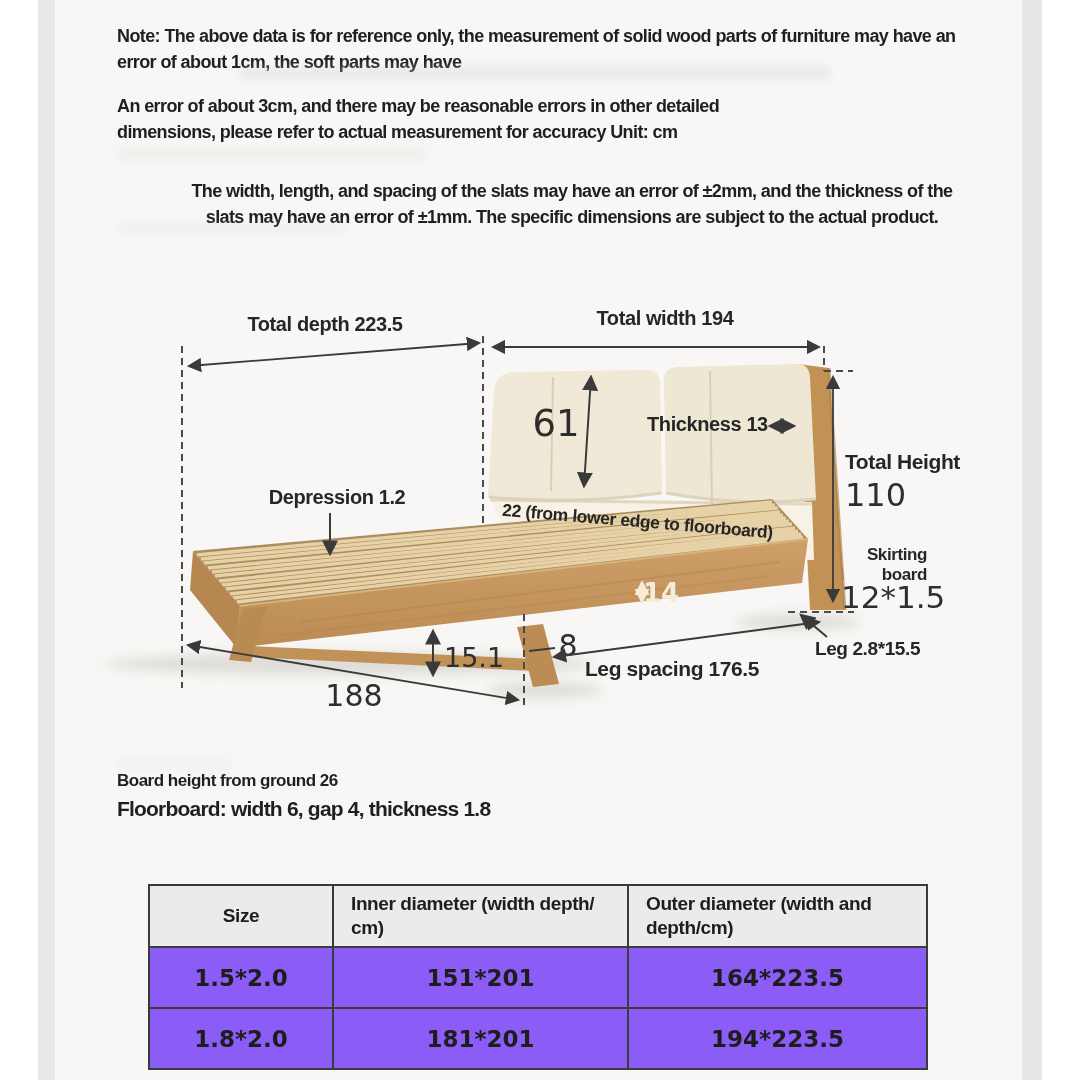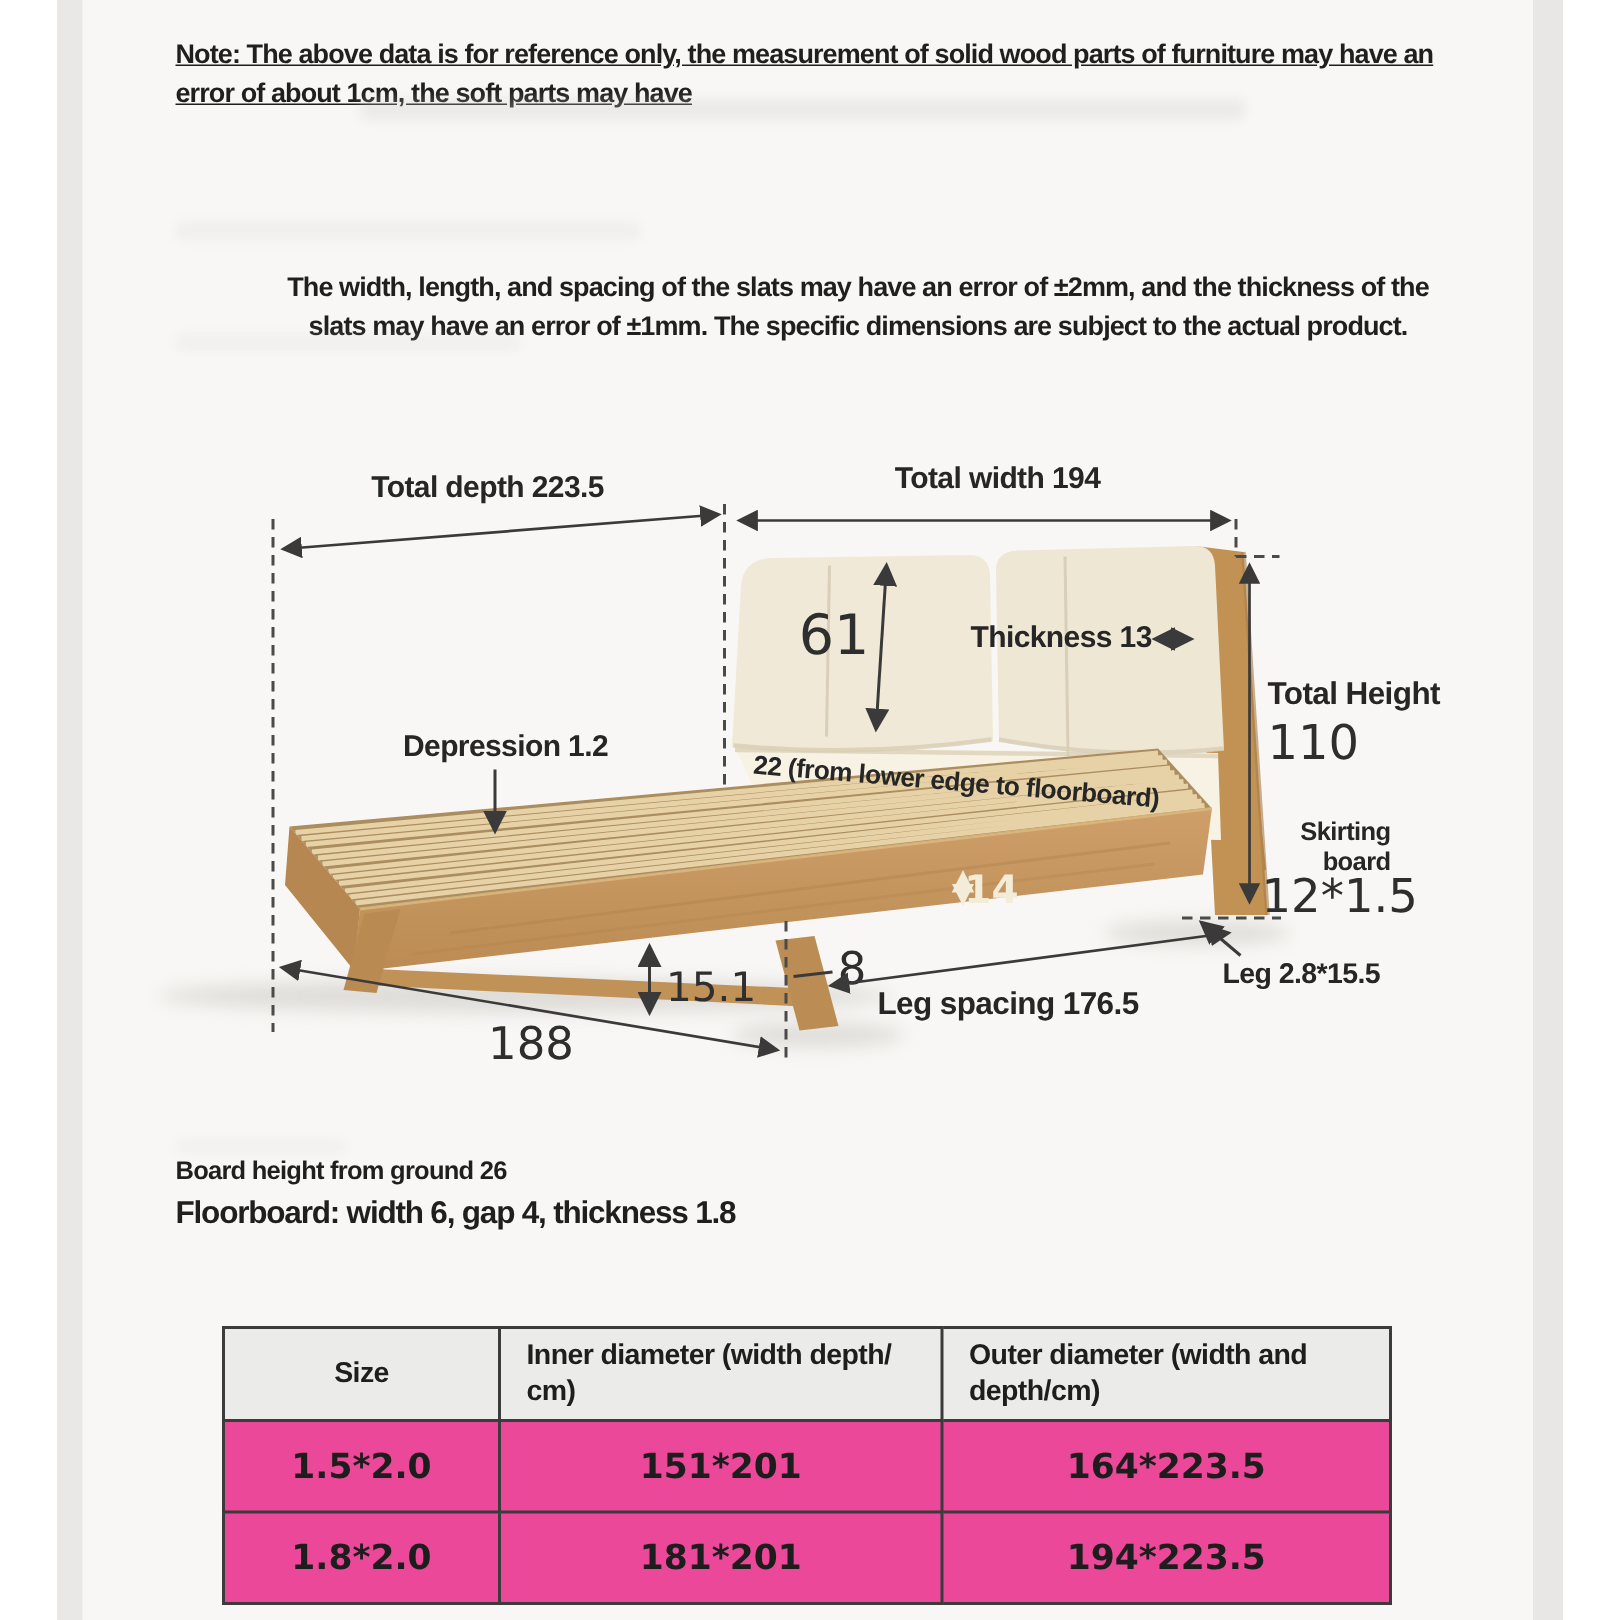--- a/index.html
+++ b/index.html
@@ -4,52 +4,54 @@
 <style>
   html,body{margin:0;padding:0;background:#ffffff;}
   .stage{position:relative;width:1080px;height:1080px;overflow:hidden;background:#ffffff;
          font-family:"Liberation Sans",sans-serif;}
   .content-bg{position:absolute;left:55px;top:0;width:967px;height:1080px;background:#f8f7f5;}
   .strip{position:absolute;top:0;height:1080px;}
   .strip.left{left:38px;width:17px;background:#eae8e6;}
   .strip.right{left:1022px;width:20px;background:#e9e7e5;}
   .note{position:absolute;left:117px;width:910px;color:#1f1f1f;font-weight:700;
         font-size:18px;line-height:1.45;letter-spacing:-0.6px;white-space:pre-line;}
-  .n1{top:23px;text-decoration:underline;} .n2{top:93px;} .n3{top:178px;text-align:center;}
+  .n1{top:23px;} .n2{top:93px;} .n3{top:178px;text-align:center;}
   .footnote{position:absolute;left:117px;color:#1f1f1f;font-weight:700;letter-spacing:-0.5px;white-space:pre;text-align:center;}
   .f1{top:771px;font-size:17px;}
   .f2{top:797px;font-size:21px;letter-spacing:-0.8px;}
   .smudge{position:absolute;background:#c9c9c7;filter:blur(4px);border-radius:4px;}
   .s1{left:240px;top:66px;width:590px;height:14px;opacity:.28;}
   .s2{left:117px;top:148px;width:310px;height:12px;opacity:.18;}
   .s3{left:117px;top:223px;width:230px;height:11px;opacity:.16;}
   .s4{left:117px;top:760px;width:115px;height:9px;opacity:.15;}
   svg.diagram{position:absolute;left:0;top:0;width:1080px;height:1080px;pointer-events:none;}
   .dim-label{font-family:"Liberation Sans",sans-serif;font-weight:700;fill:#262626;letter-spacing:-0.4px;}
   .dim-num{font-family:"DejaVu Sans",sans-serif;font-weight:400;fill:#2e2e2e;}
   table.size-table{position:absolute;left:148px;top:884px;border-collapse:collapse;
-        table-layout:fixed;width:778px;background:#ec4899;}
+        table-layout:fixed;width:778px;background:#8b5cf6;}
   table.size-table th,table.size-table td{border:2px solid #3b3b3b;font-weight:bold;}
   table.size-table th{background:#ebebe9;color:#1e1e1e;font-weight:700;font-size:19px;
         letter-spacing:-0.4px;height:60px;text-align:left;padding:0 0 0 17px;
         line-height:1.25;white-space:pre-line;vertical-align:middle;}
   table.size-table th.c-size{text-align:center;padding:0;}
   table.size-table td{height:57px;text-align:center;vertical-align:middle;color:#1d1d1d;
         font-family:"DejaVu Sans",sans-serif;font-size:23px;}
 </style>
 </head>
 <body>
 
 <div class="stage">
   <div class="content-bg"></div>
   <div class="strip left"></div>
   <div class="strip right"></div>
 
   <div class="note n1">Note: The above data is for reference only, the measurement of solid wood parts of furniture may have an
 error of about 1cm, the soft parts may have</div>
+  <div class="note n2">An error of about 3cm, and there may be reasonable errors in other detailed
+dimensions, please refer to actual measurement for accuracy Unit: cm</div>
   <div class="note n3">The width, length, and spacing of the slats may have an error of ±2mm, and the thickness of the
 slats may have an error of ±1mm. The specific dimensions are subject to the actual product.</div>
 
   <div class="smudge s1"></div>
   <div class="smudge s2"></div>
   <div class="smudge s3"></div>
   <div class="smudge s4"></div>
 
   <svg class="diagram" viewBox="0 0 1080 1080">
     <defs>

